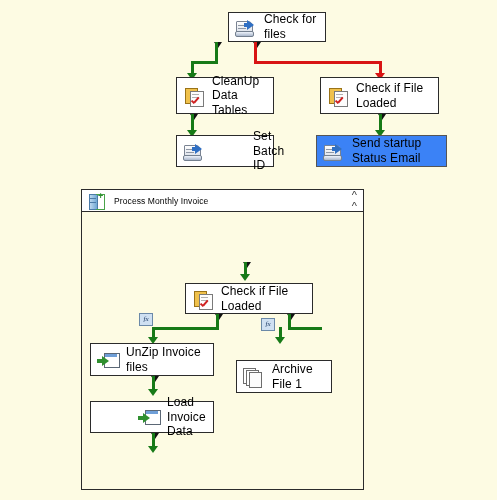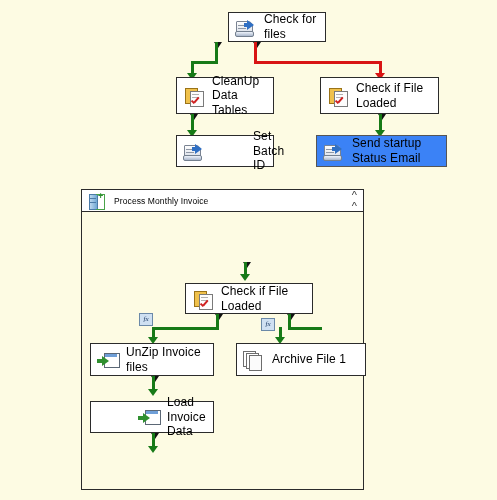--- a/index.html
+++ b/index.html
@@ -370,21 +370,21 @@
     <div class="task" style="left:8px; top:153px; width:124px; height:33px;">
       <span class="icon ic-dataflow">
         <span class="win"></span>
           <span class="winbar"></span>
         <span class="gstem"></span>
           <span class="garrow"></span>
       </span>
       <span class="label">UnZip Invoice files</span>
     </div>
 
-    <div class="task" style="left:154px; top:153px; width:130px; height:33px;align-items:center;">
+    <div class="task" style="left:154px; top:170px; width:96px; height:33px;align-items:center;">
       <span class="icon ic-files">
         <span class="pg p1"></span>
           <span class="pg p2"></span>
           <span class="pg p3"></span>
       </span>
       <span class="label">Archive File 1</span>
     </div>
 
     <div class="task" style="left:8px; top:211px; width:124px; height:32px;padding-left:47px;">
       <span class="icon ic-dataflow">

